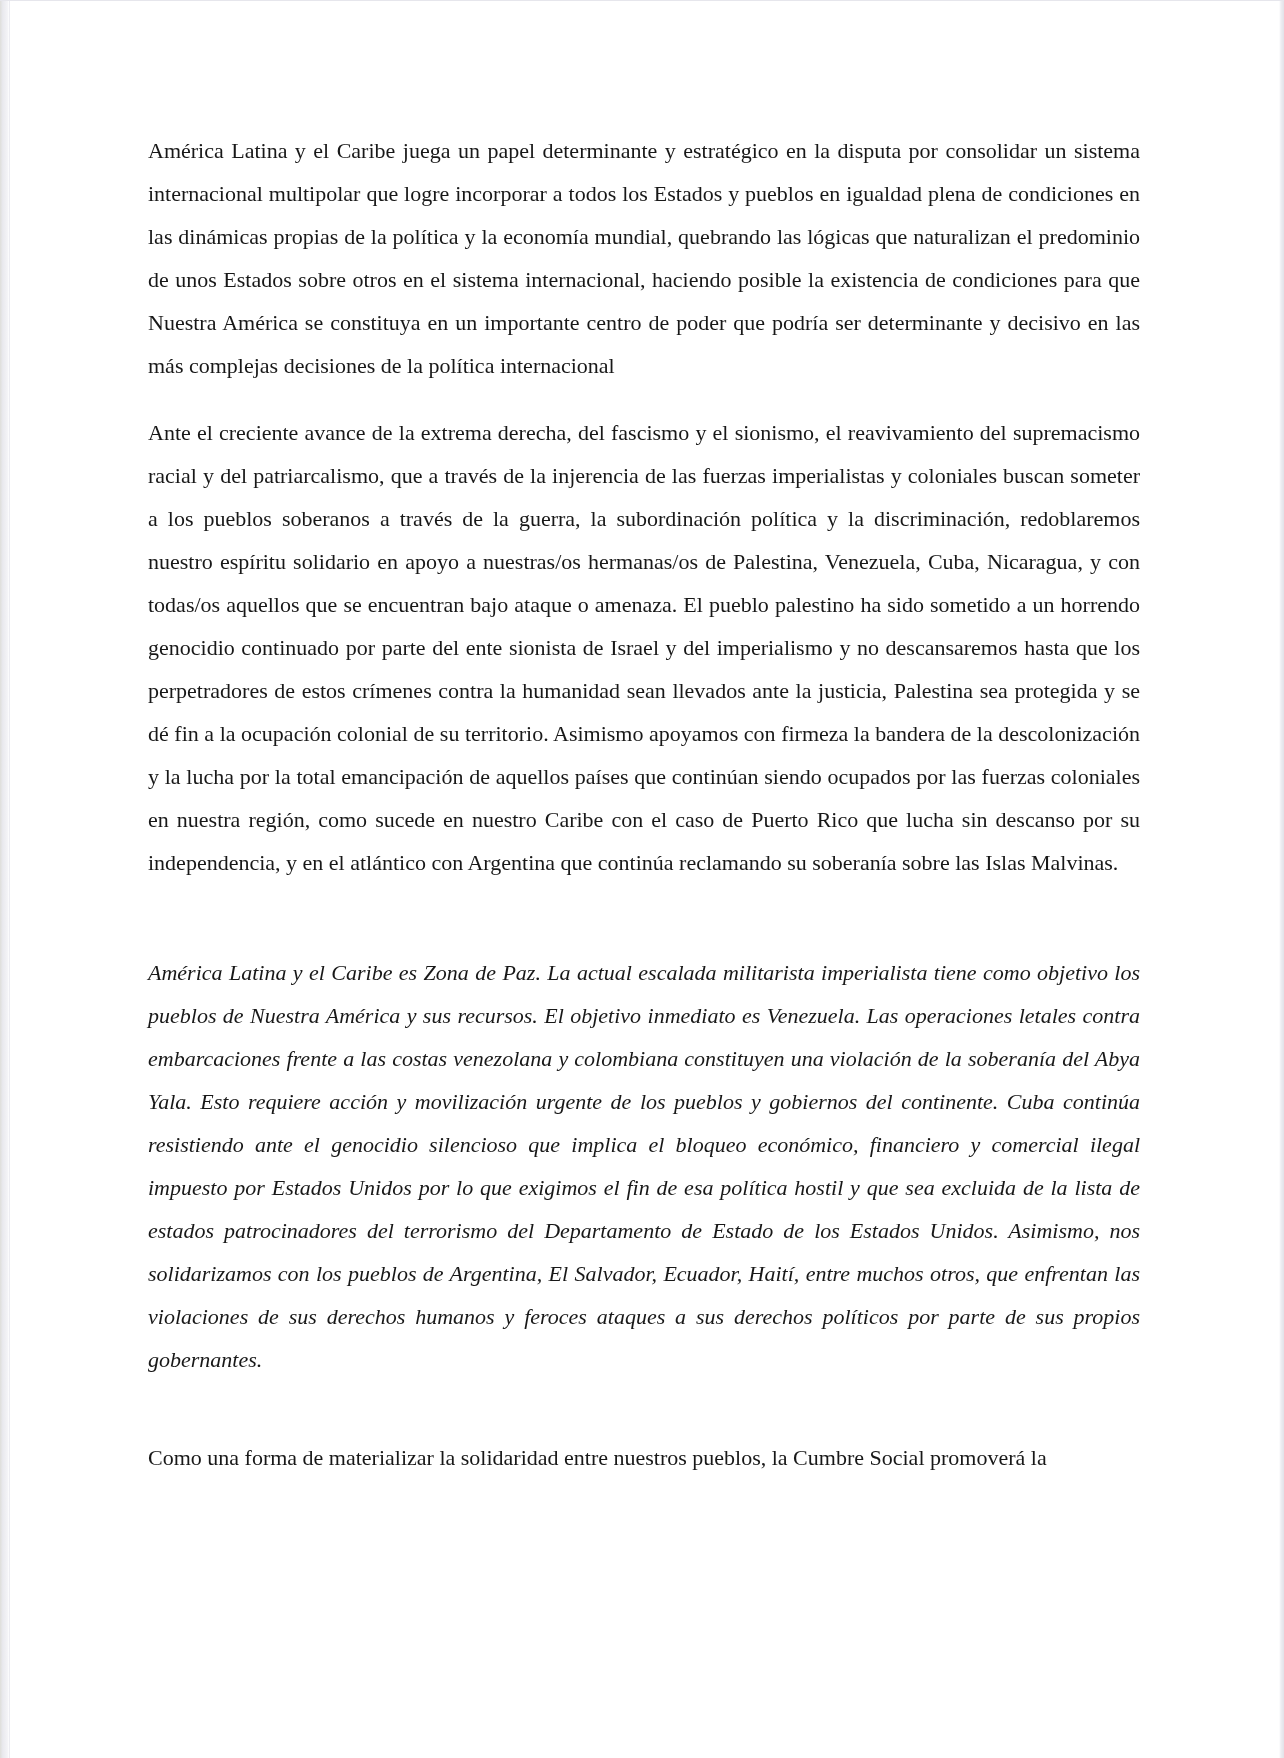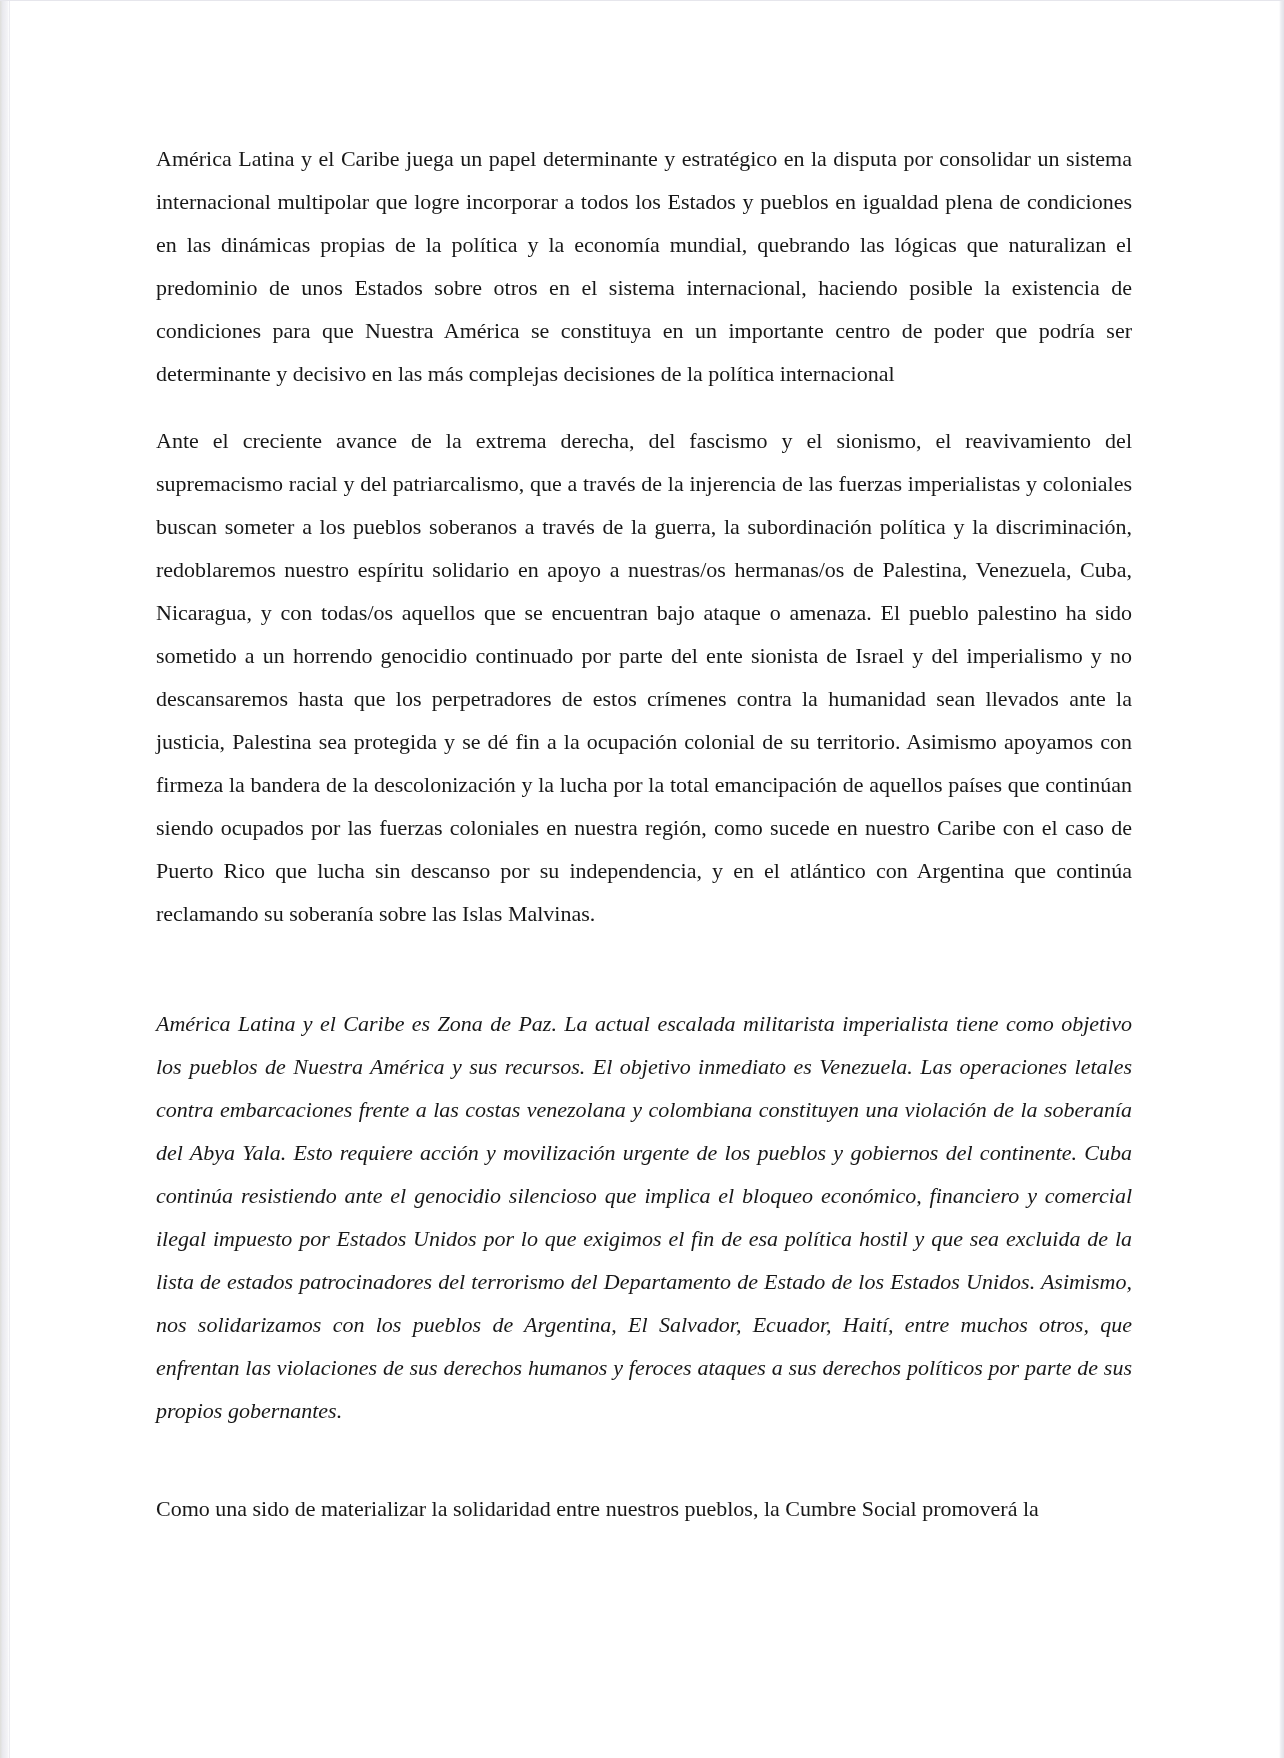--- a/index.html
+++ b/index.html
@@ -42,21 +42,21 @@
     left: 148px;
     top: 128px;
     width: 992px;
     color: #181818;
     font-size: 22px;
     line-height: 43px;
     text-align: justify;
     text-justify: inter-word;
   }
   .content p {
-    margin: 8px;
+    margin: 0;
     padding: 0;
   }
   .content p + p {
     margin-top: 24px;
   }
   .content p.gap-large {
     margin-top: 67px;
     font-style: italic;
   }
   .content p.gap-xlarge {
@@ -71,16 +71,16 @@
   <div class="edge-strip-left"></div>
   <div class="edge-strip-right"></div>
 
   <div class="content">
     <p>América Latina y el Caribe juega un papel determinante y estratégico en la disputa por consolidar un sistema internacional multipolar que logre incorporar a todos los Estados y pueblos en igualdad plena de condiciones en las dinámicas propias de la política y la economía mundial, quebrando las lógicas que naturalizan el predominio de unos Estados sobre otros en el sistema internacional, haciendo posible la existencia de condiciones para que Nuestra América se constituya en un importante centro de poder que podría ser determinante y decisivo en las más complejas decisiones de la política internacional</p>
 
     <p>Ante el creciente avance de la extrema derecha, del fascismo y el sionismo, el reavivamiento del supremacismo racial y del patriarcalismo, que a través de la injerencia de las fuerzas imperialistas y coloniales buscan someter a los pueblos soberanos a través de la guerra, la subordinación política y la discriminación, redoblaremos nuestro espíritu solidario en apoyo a nuestras/os hermanas/os de Palestina, Venezuela, Cuba, Nicaragua, y con todas/os aquellos que se encuentran bajo ataque o amenaza. El pueblo palestino ha sido sometido a un horrendo genocidio continuado por parte del ente sionista de Israel y del imperialismo y no descansaremos hasta que los perpetradores de estos crímenes contra la humanidad sean llevados ante la justicia, Palestina sea protegida y se dé fin a la ocupación colonial de su territorio. Asimismo apoyamos con firmeza la bandera de la descolonización y la lucha por la total emancipación de aquellos países que continúan siendo ocupados por las fuerzas coloniales en nuestra región, como sucede en nuestro Caribe con el caso de Puerto Rico que lucha sin descanso por su independencia, y en el atlántico con Argentina que continúa reclamando su soberanía sobre las Islas Malvinas.</p>
 
     <p class="gap-large">América Latina y el Caribe es Zona de Paz. La actual escalada militarista imperialista tiene como objetivo los pueblos de Nuestra América y sus recursos. El objetivo inmediato es Venezuela. Las operaciones letales contra embarcaciones frente a las costas venezolana y colombiana constituyen una violación de la soberanía del Abya Yala. Esto requiere acción y movilización urgente de los pueblos y gobiernos del continente. Cuba continúa resistiendo ante el genocidio silencioso que implica el bloqueo económico, financiero y comercial ilegal impuesto por Estados Unidos por lo que exigimos el fin de esa política hostil y que sea excluida de la lista de estados patrocinadores del terrorismo del Departamento de Estado de los Estados Unidos. Asimismo, nos solidarizamos con los pueblos de Argentina, El Salvador, Ecuador, Haití, entre muchos otros, que enfrentan las violaciones de sus derechos humanos y feroces ataques a sus derechos políticos por parte de sus propios gobernantes.</p>
 
-    <p class="gap-xlarge">Como una sido de materializar la solidaridad entre nuestros pueblos, la Cumbre Social promoverá la</p>
+    <p class="gap-xlarge">Como una forma de materializar la solidaridad entre nuestros pueblos, la Cumbre Social promoverá la</p>
   </div>
 
 </div>
 
 </body></html>

